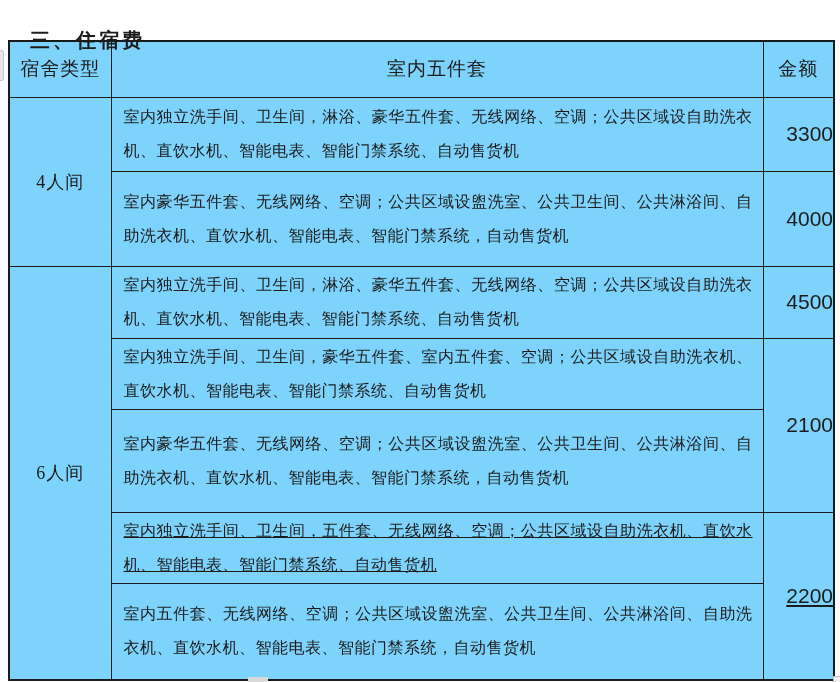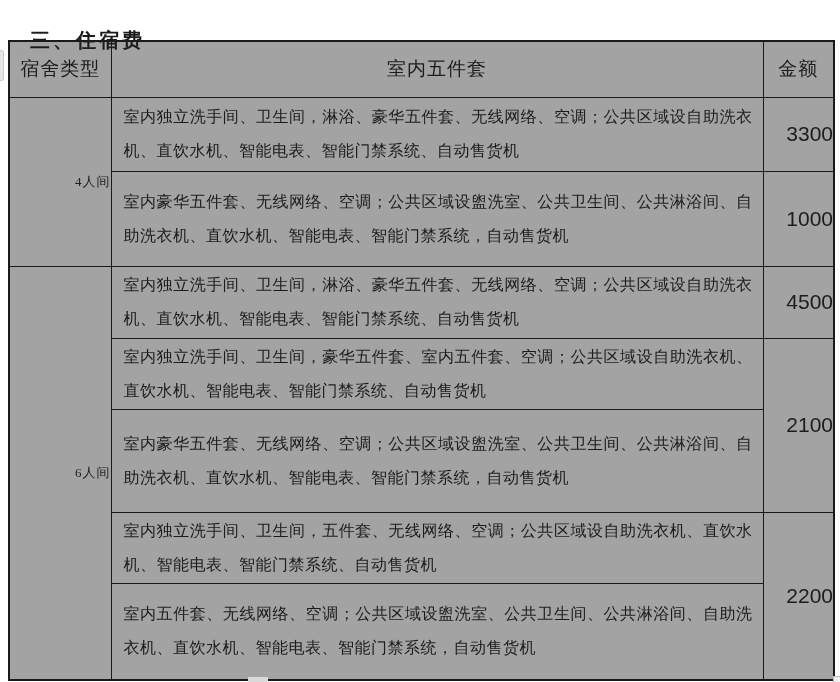--- a/index.html
+++ b/index.html
@@ -35,45 +35,45 @@
 
   
   table.fees {
     border-collapse: collapse;
     table-layout: fixed;
     width: 825px;
     border: 2px solid #1a1a1a;
   }
   table.fees th, table.fees td {
     border: 1px solid #1a1a1a;
-    background: #a3a3a3;
+    background: #7dd3fc;
   }
   col.c-type  { width: 102px; }
   col.c-cond  { width: 652px; }
   col.c-amt   { width: 71px;  }
 
   thead tr { height: 56px; }
   tbody tr:nth-child(1) { height: 74px; }
   tbody tr:nth-child(2) { height: 95px; }
   tbody tr:nth-child(3) { height: 72px; }
   tbody tr:nth-child(4) { height: 65px; }
   tbody tr:nth-child(5) { height: 103px; }
-  tbody tr:nth-child(6) { height: 68px; }
+  tbody tr:nth-child(6) { height: 68px; text-decoration: underline; }
   tbody tr:nth-child(7) { height: 97px; }
 
   th {
     font-size: 19px;
     font-weight: normal;
     text-align: center;
     vertical-align: middle;
     letter-spacing: 1px;
   }
   td.type-cell {
-    font-size: 13px;
-    text-align: right;
+    font-size: 18px;
+    text-align: center;
     vertical-align: middle;
     letter-spacing: 1px;
     white-space: nowrap;
   }
   td.cond-cell {
     font-size: 16px;
     line-height: 34px;
     padding: 1px 10px 1px 12px;
     text-align: justify;
     text-align-last: left;
@@ -136,21 +136,21 @@
       </tr>
     </thead>
     <tbody>
       <tr>
         <td class="type-cell" rowspan="2">4人间</td>
         <td class="cond-cell">室内独立洗手间、卫生间，淋浴、豪华五件套、无线网络、空调；公共区域设自助洗衣机、直饮水机、智能电表、智能门禁系统、自动售货机</td>
         <td class="amt-cell">3300</td>
       </tr>
       <tr>
         <td class="cond-cell">室内豪华五件套、无线网络、空调；公共区域设盥洗室、公共卫生间、公共淋浴间、自助洗衣机、直饮水机、智能电表、智能门禁系统，自动售货机</td>
-        <td class="amt-cell">1000</td>
+        <td class="amt-cell">4000</td>
       </tr>
       <tr>
         <td class="type-cell" rowspan="5">6人间</td>
         <td class="cond-cell">室内独立洗手间、卫生间，淋浴、豪华五件套、无线网络、空调；公共区域设自助洗衣机、直饮水机、智能电表、智能门禁系统、自动售货机</td>
         <td class="amt-cell">4500</td>
       </tr>
       <tr>
         <td class="cond-cell">室内独立洗手间、卫生间，豪华五件套、室内五件套、空调；公共区域设自助洗衣机、直饮水机、智能电表、智能门禁系统、自动售货机</td>
         <td class="amt-cell" rowspan="2">2100</td>
       </tr>

